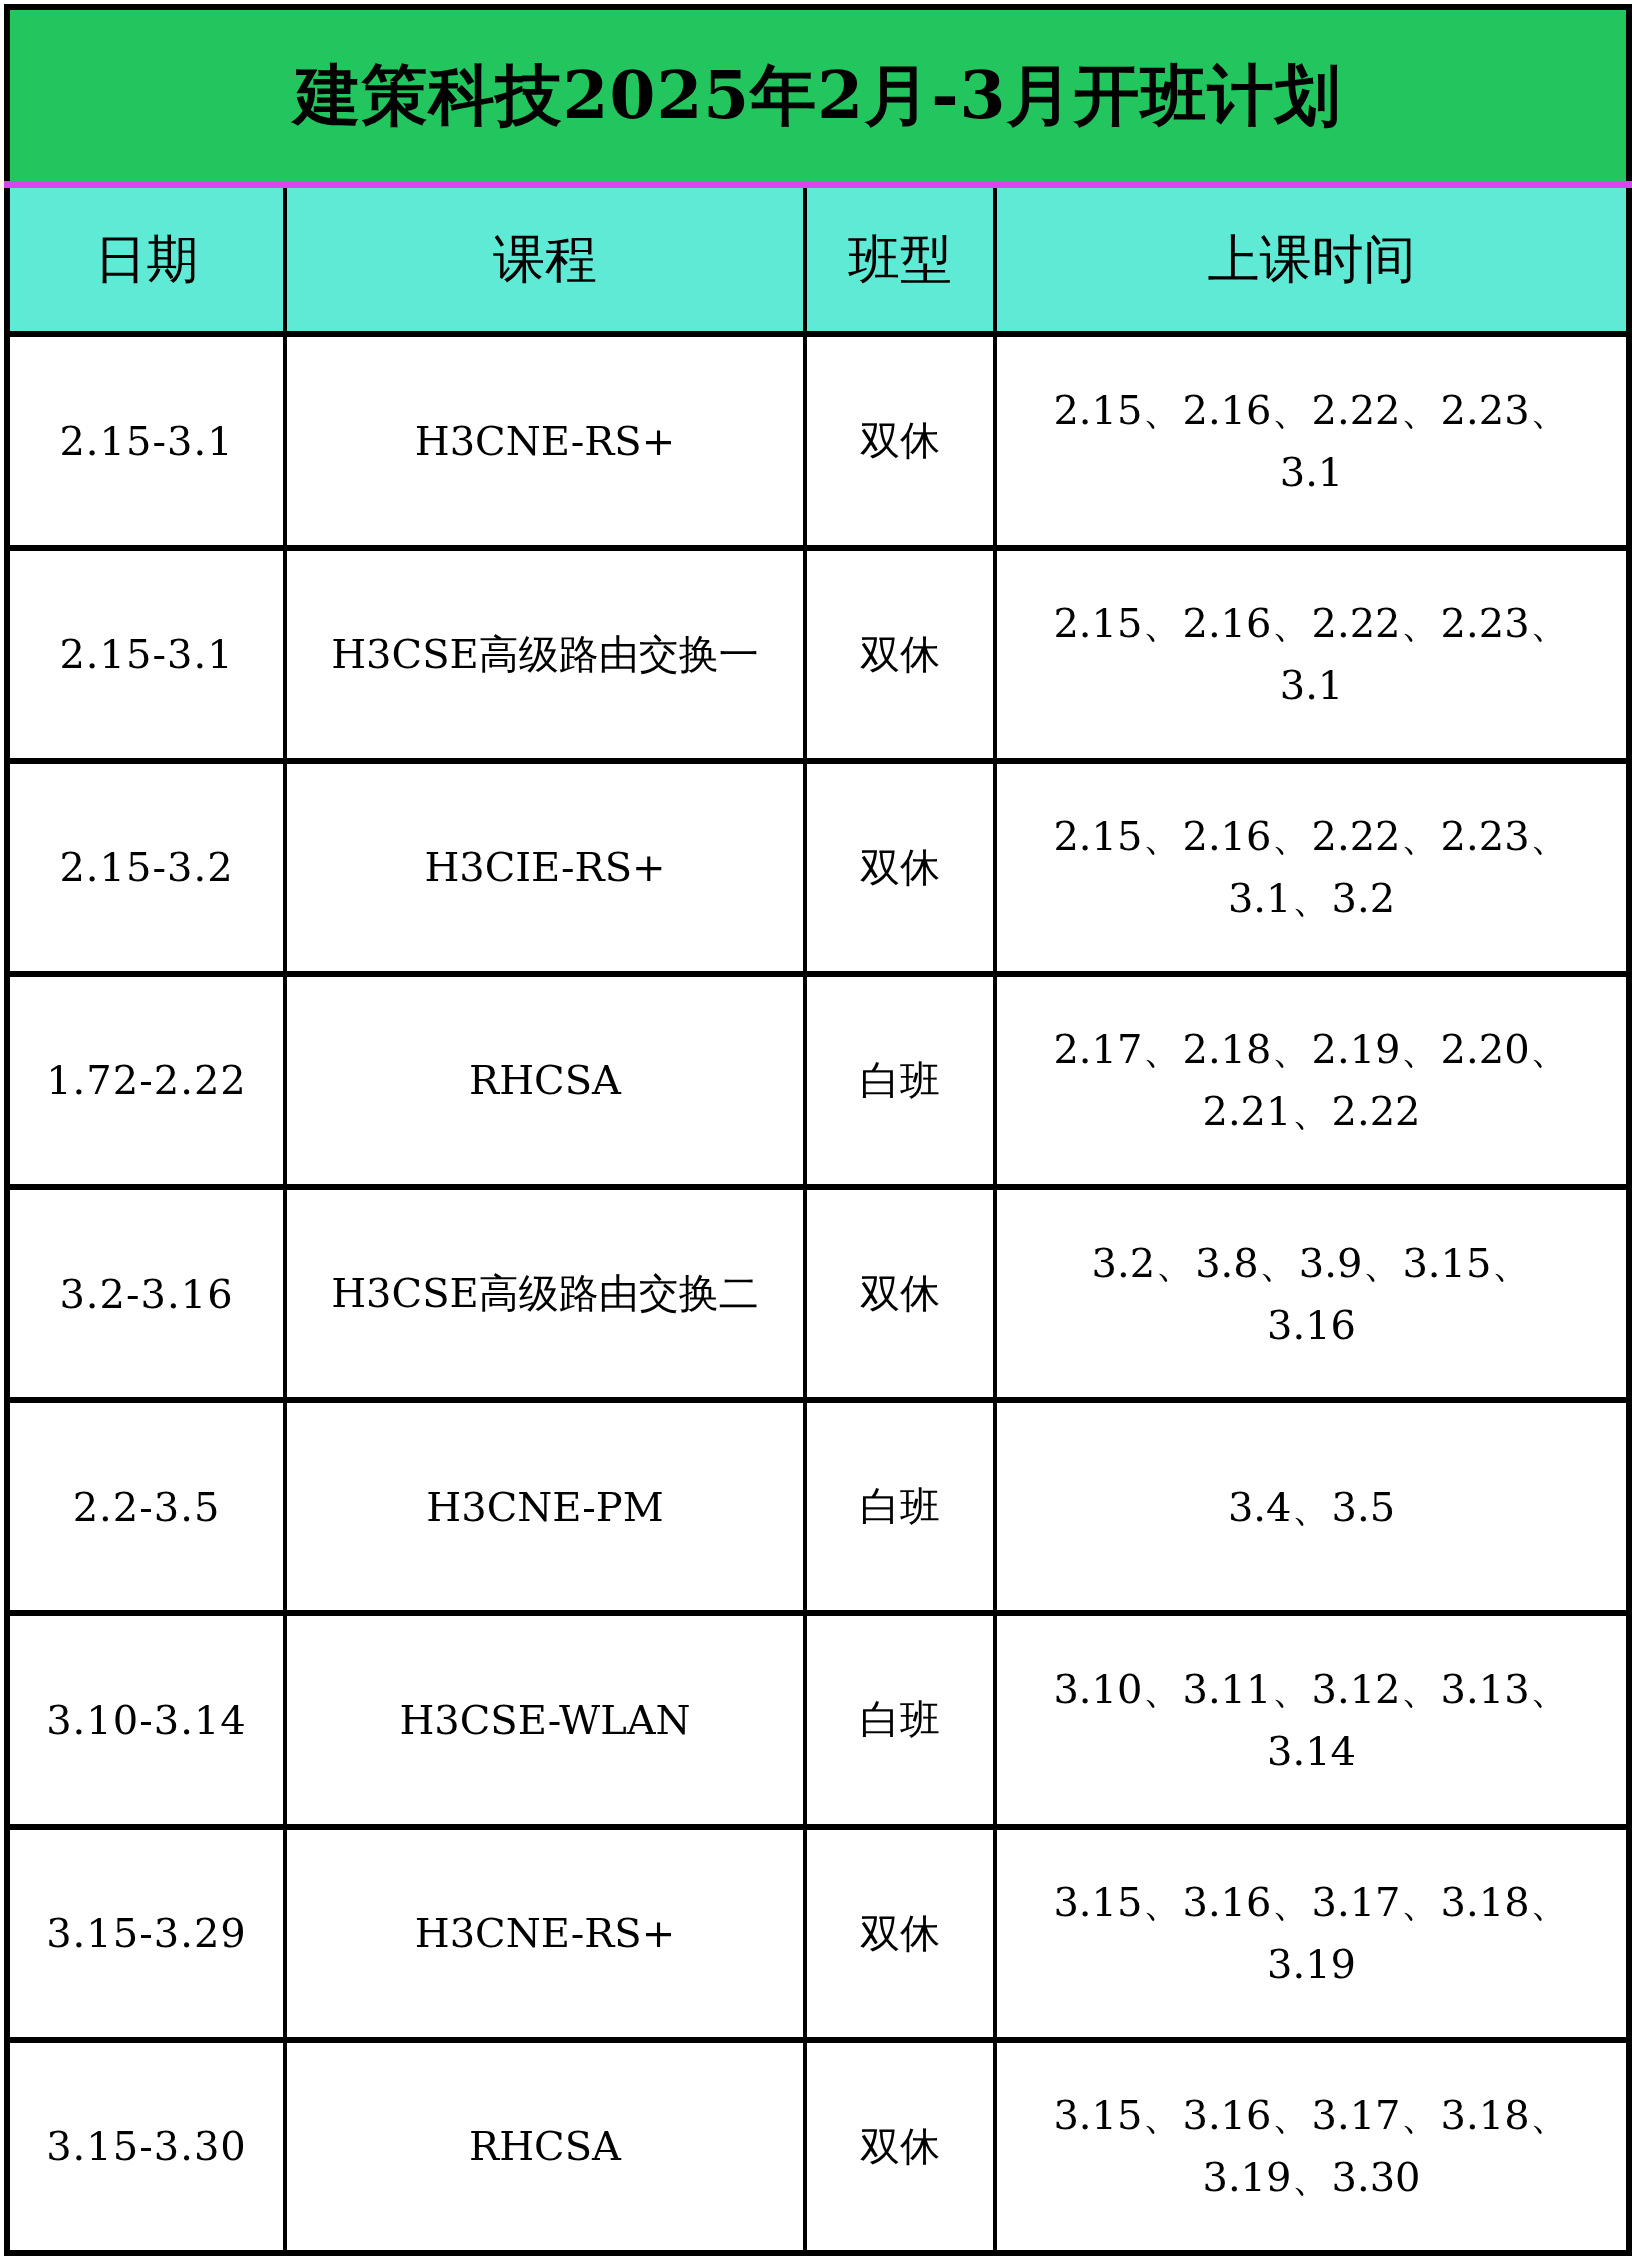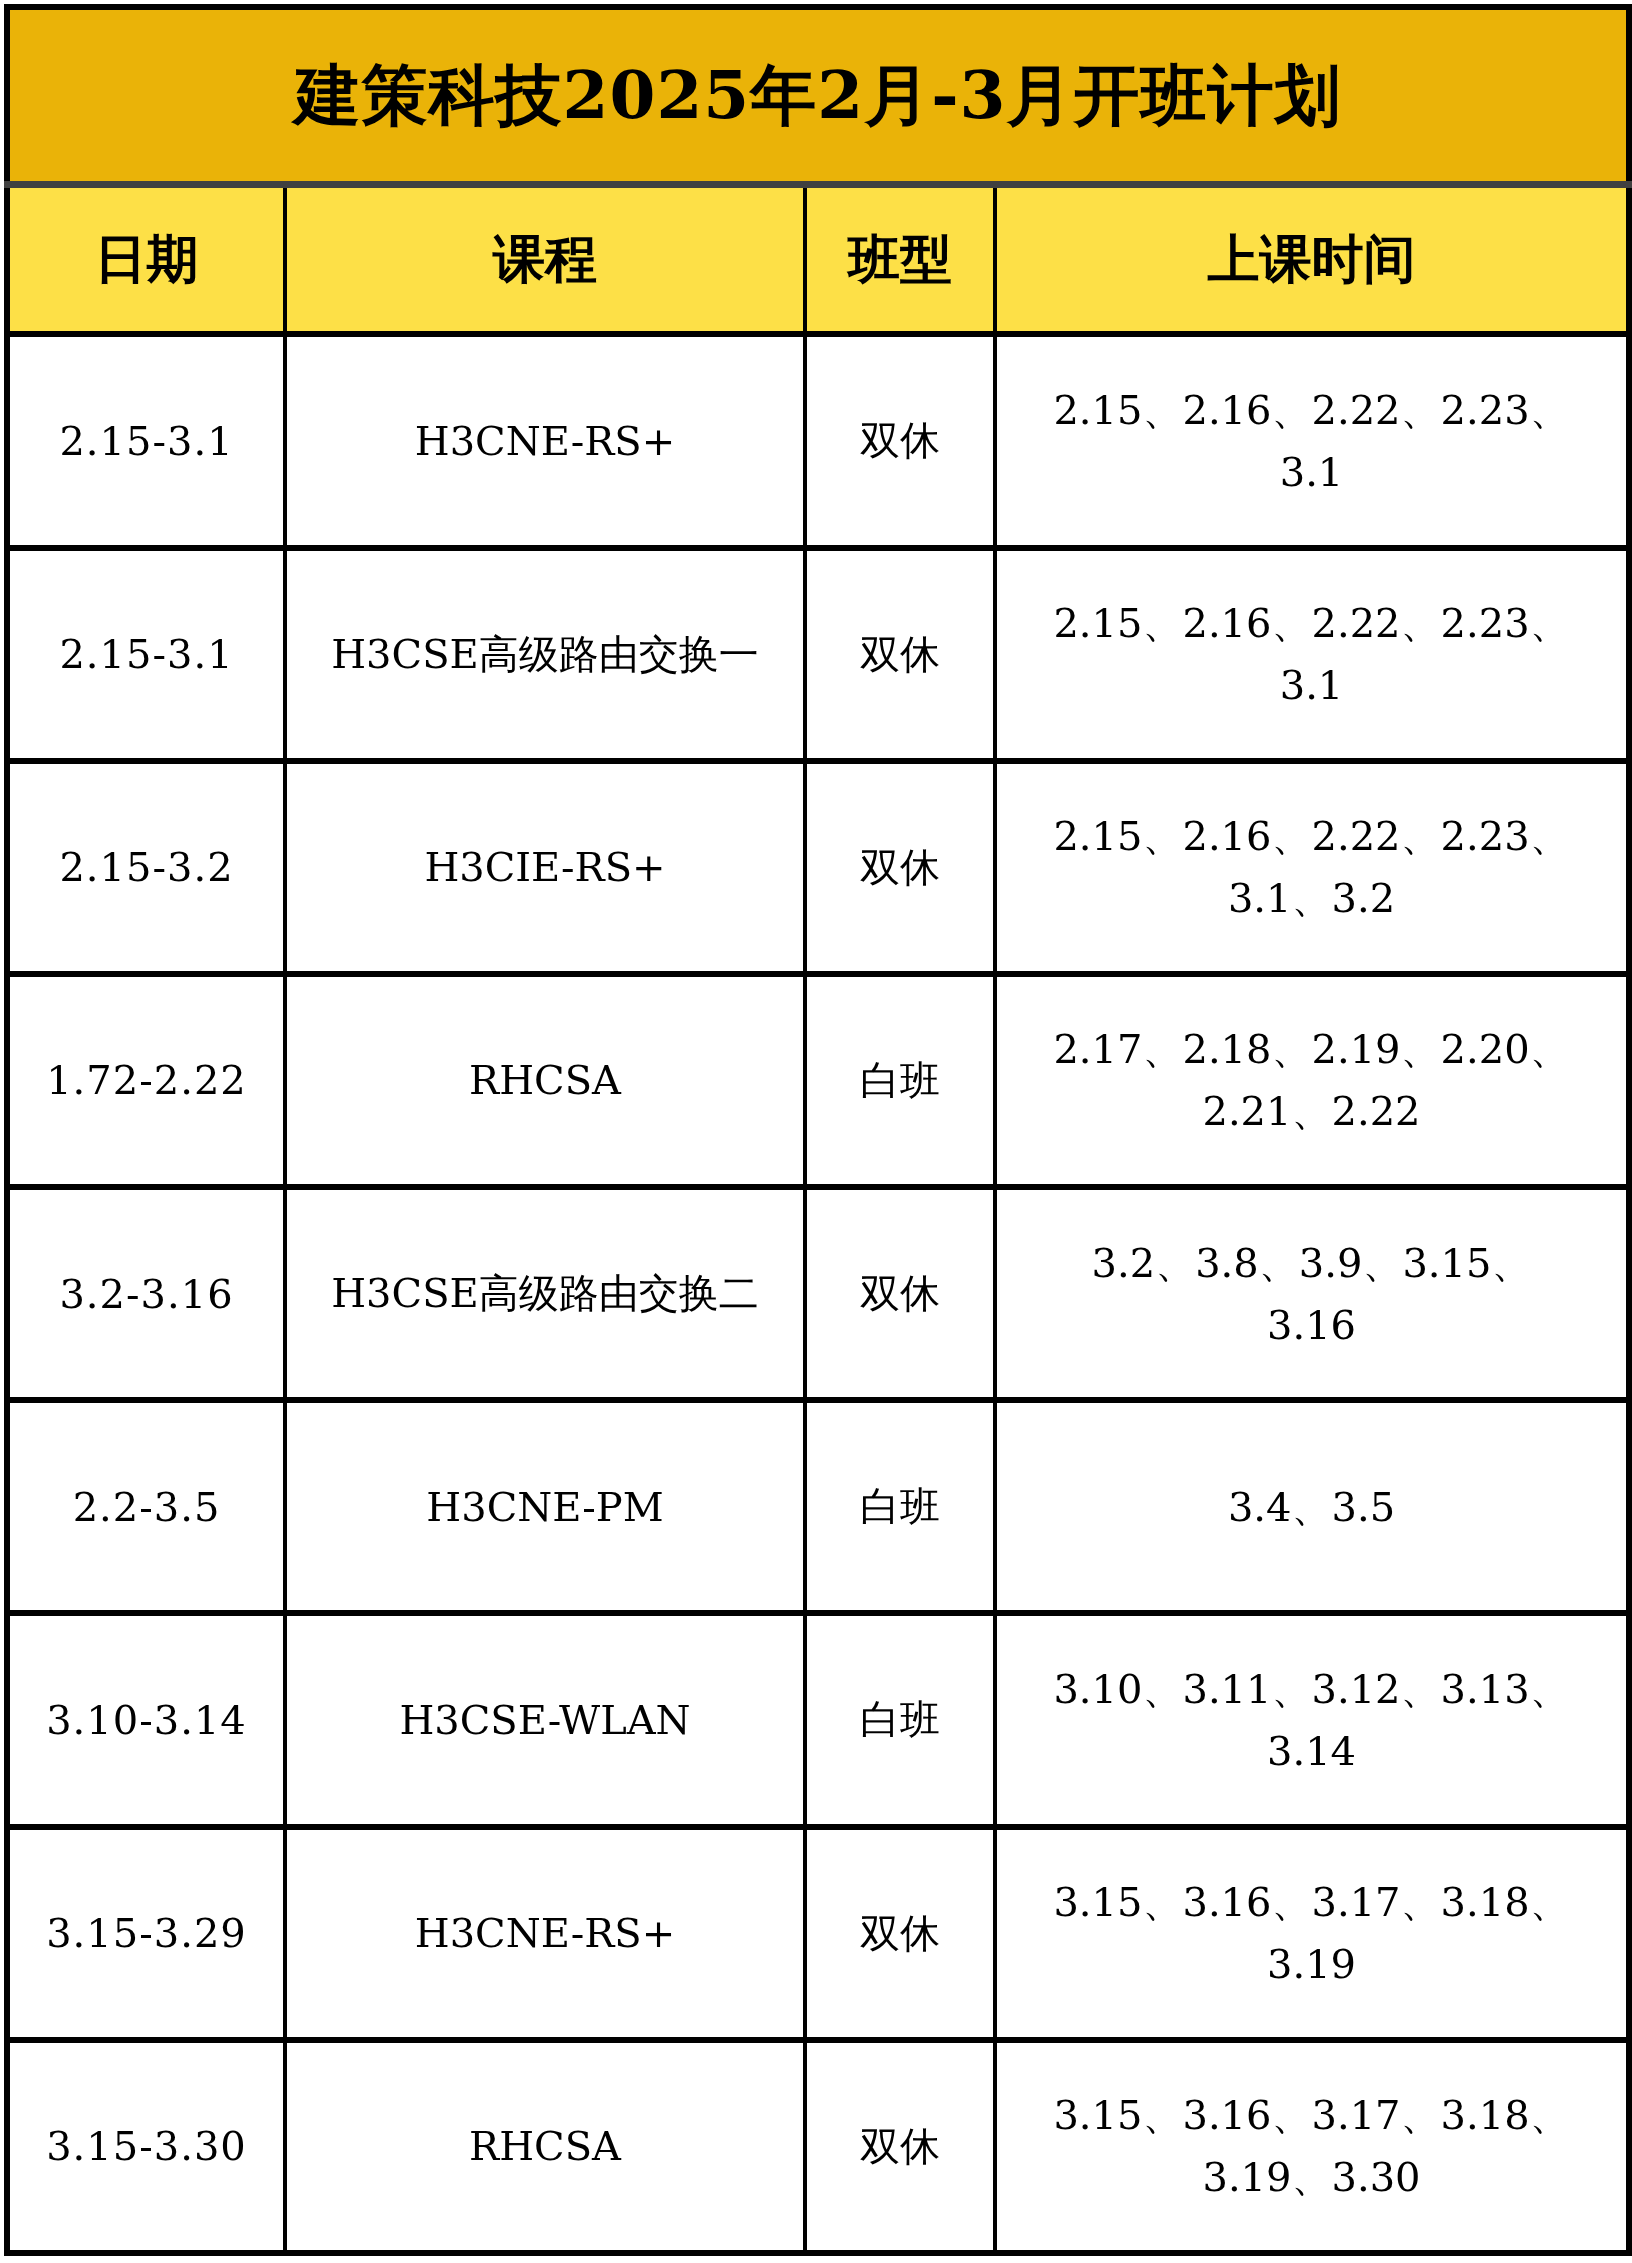--- a/index.html
+++ b/index.html
@@ -34,32 +34,32 @@
     border-top: 6px solid #000000;
     border-bottom: 6px solid #000000;
     text-align: center;
     vertical-align: middle;
     padding: 0 6px;
     box-sizing: border-box;
     overflow: hidden;
   }
 
   tr.title-row td {
-    background: #eab308;
+    background: #22c55e;
     height: 140px;
     font-size: 66px;
     font-weight: bold;
     letter-spacing: 1px;
-    border-bottom: 7px solid #404040;
+    border-bottom: 7px solid #d946ef;
   }
   tr.header-row th {
-    background: #fde047;
+    background: #5eead4;
     height: 118px;
     font-size: 52px;
-    font-weight: bold;
+    font-weight: normal;
   }
   tr.data-row td {
     background: #ffffff;
     height: 168px;
     font-size: 40px;
   }
   td.cell-times {
     white-space: pre-line;
     line-height: 1.55;
     font-size: 40px;

